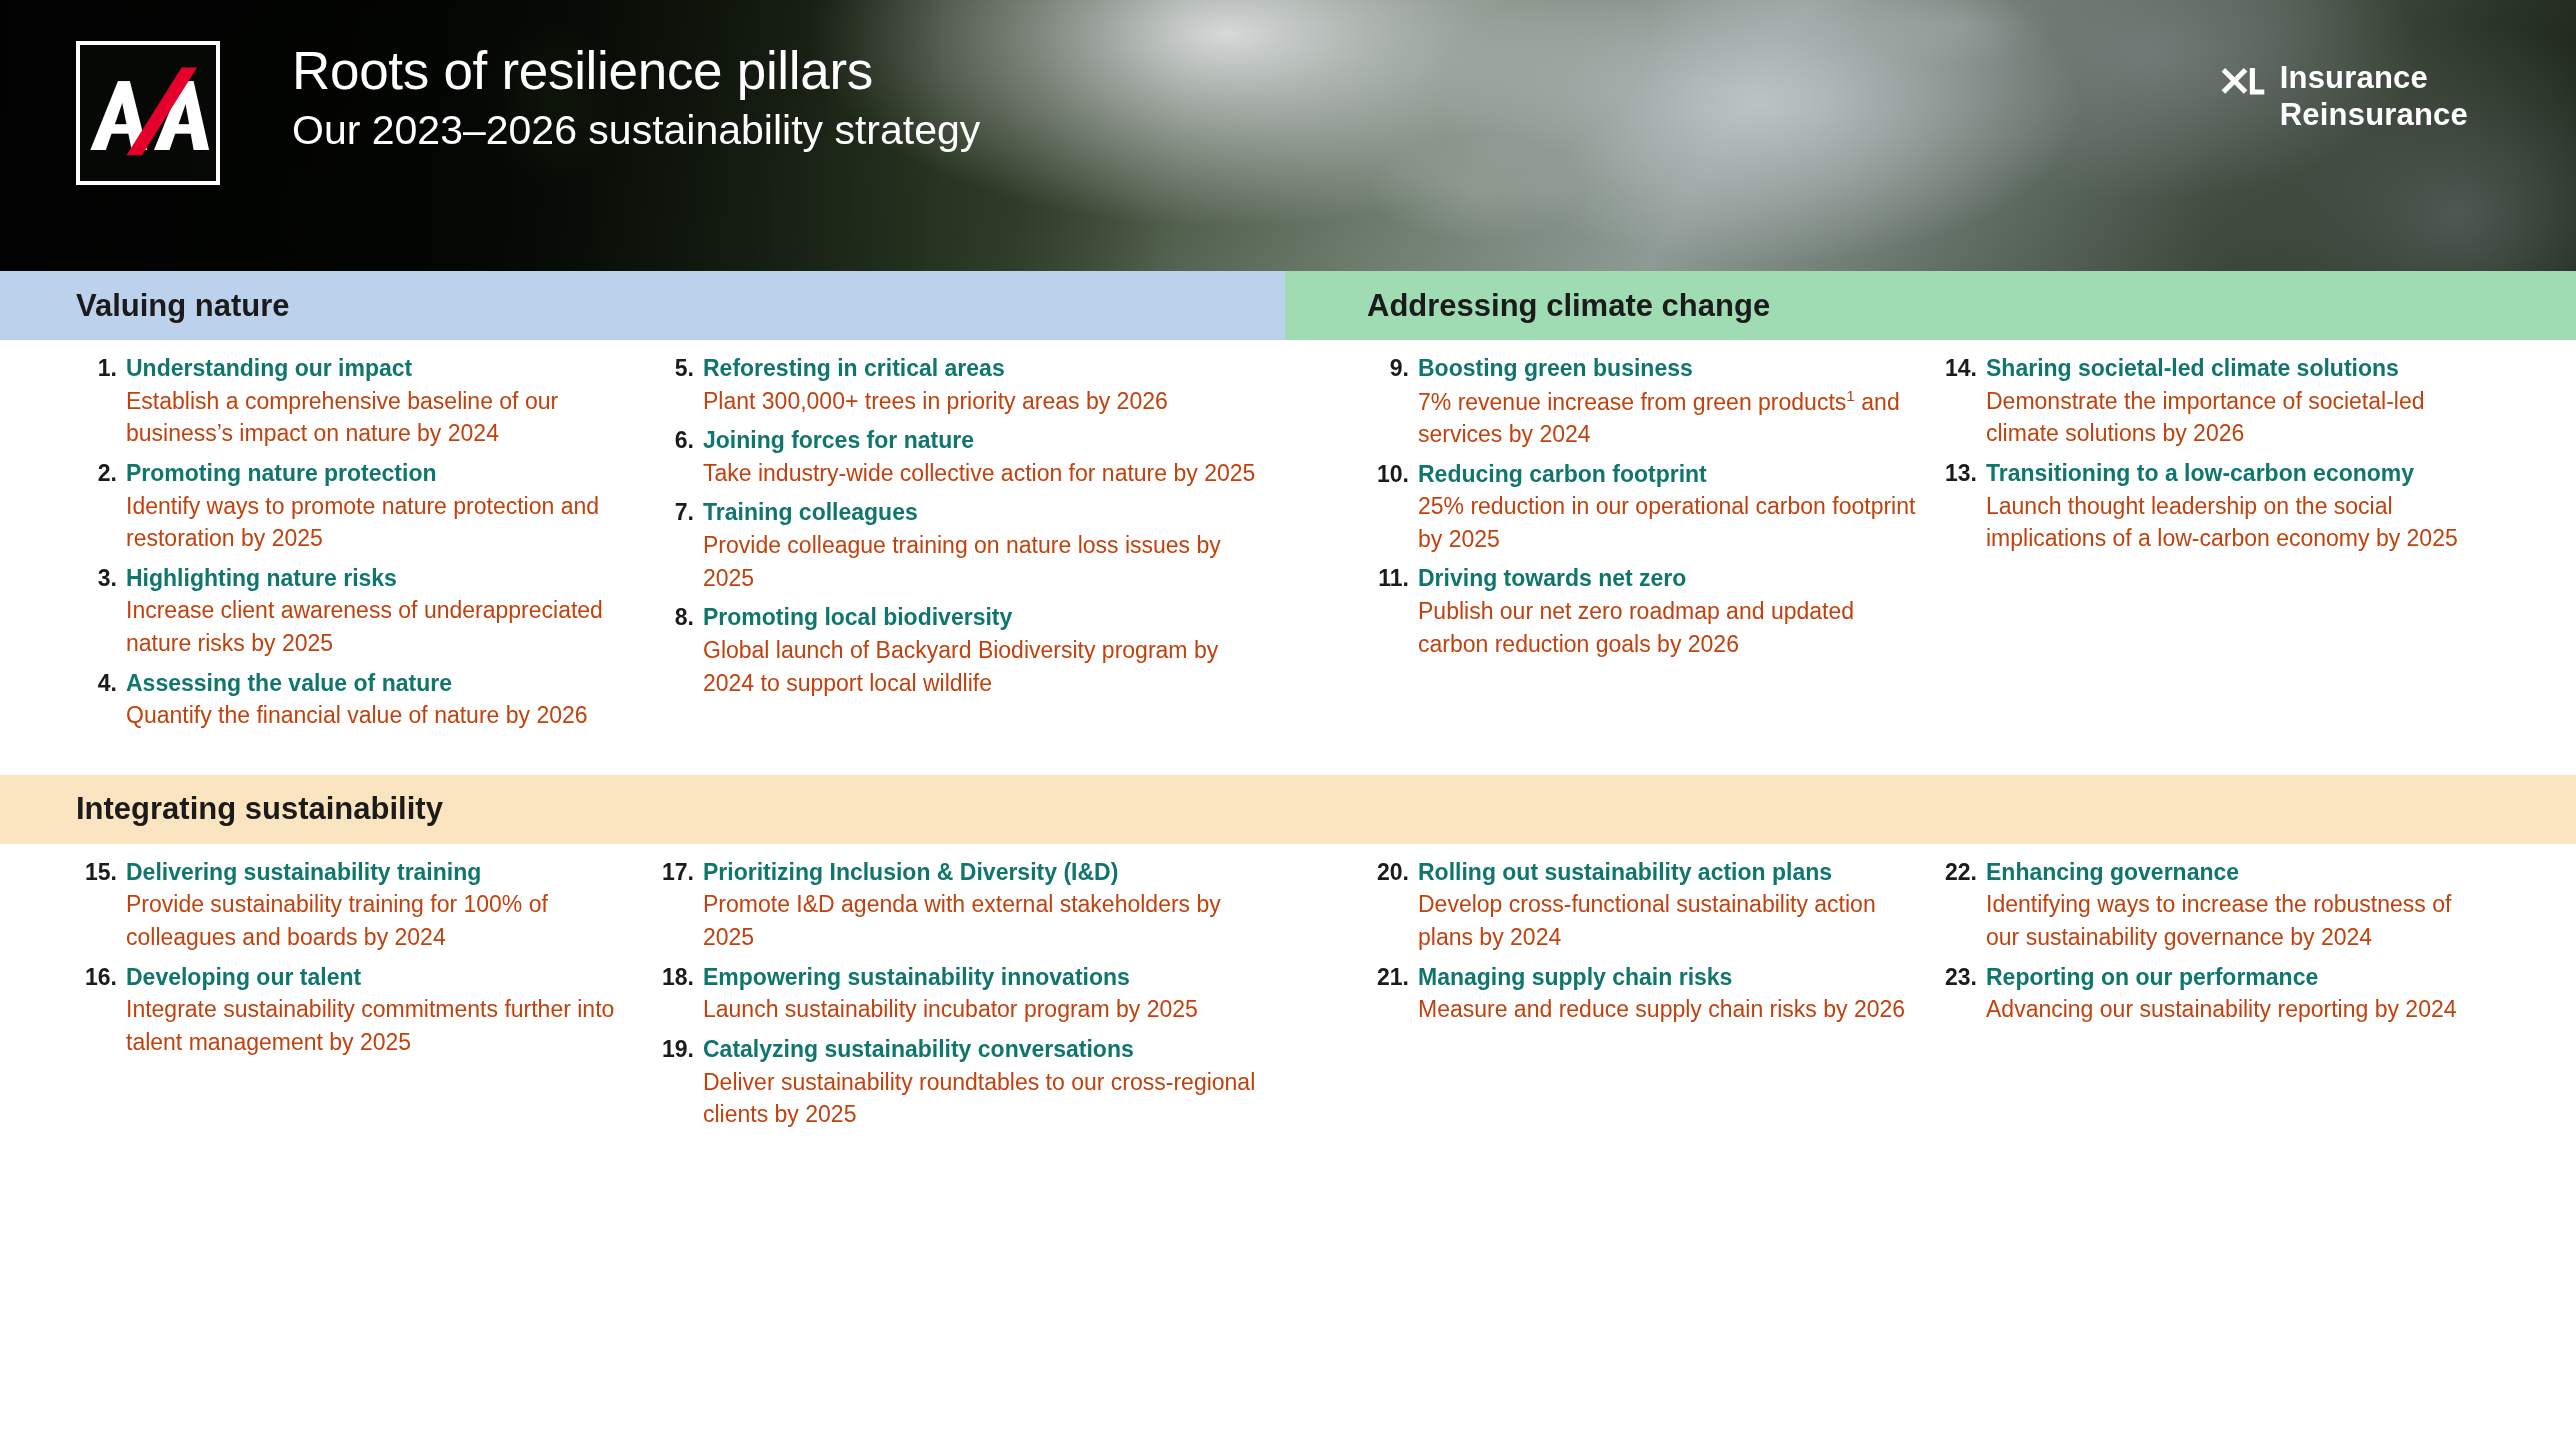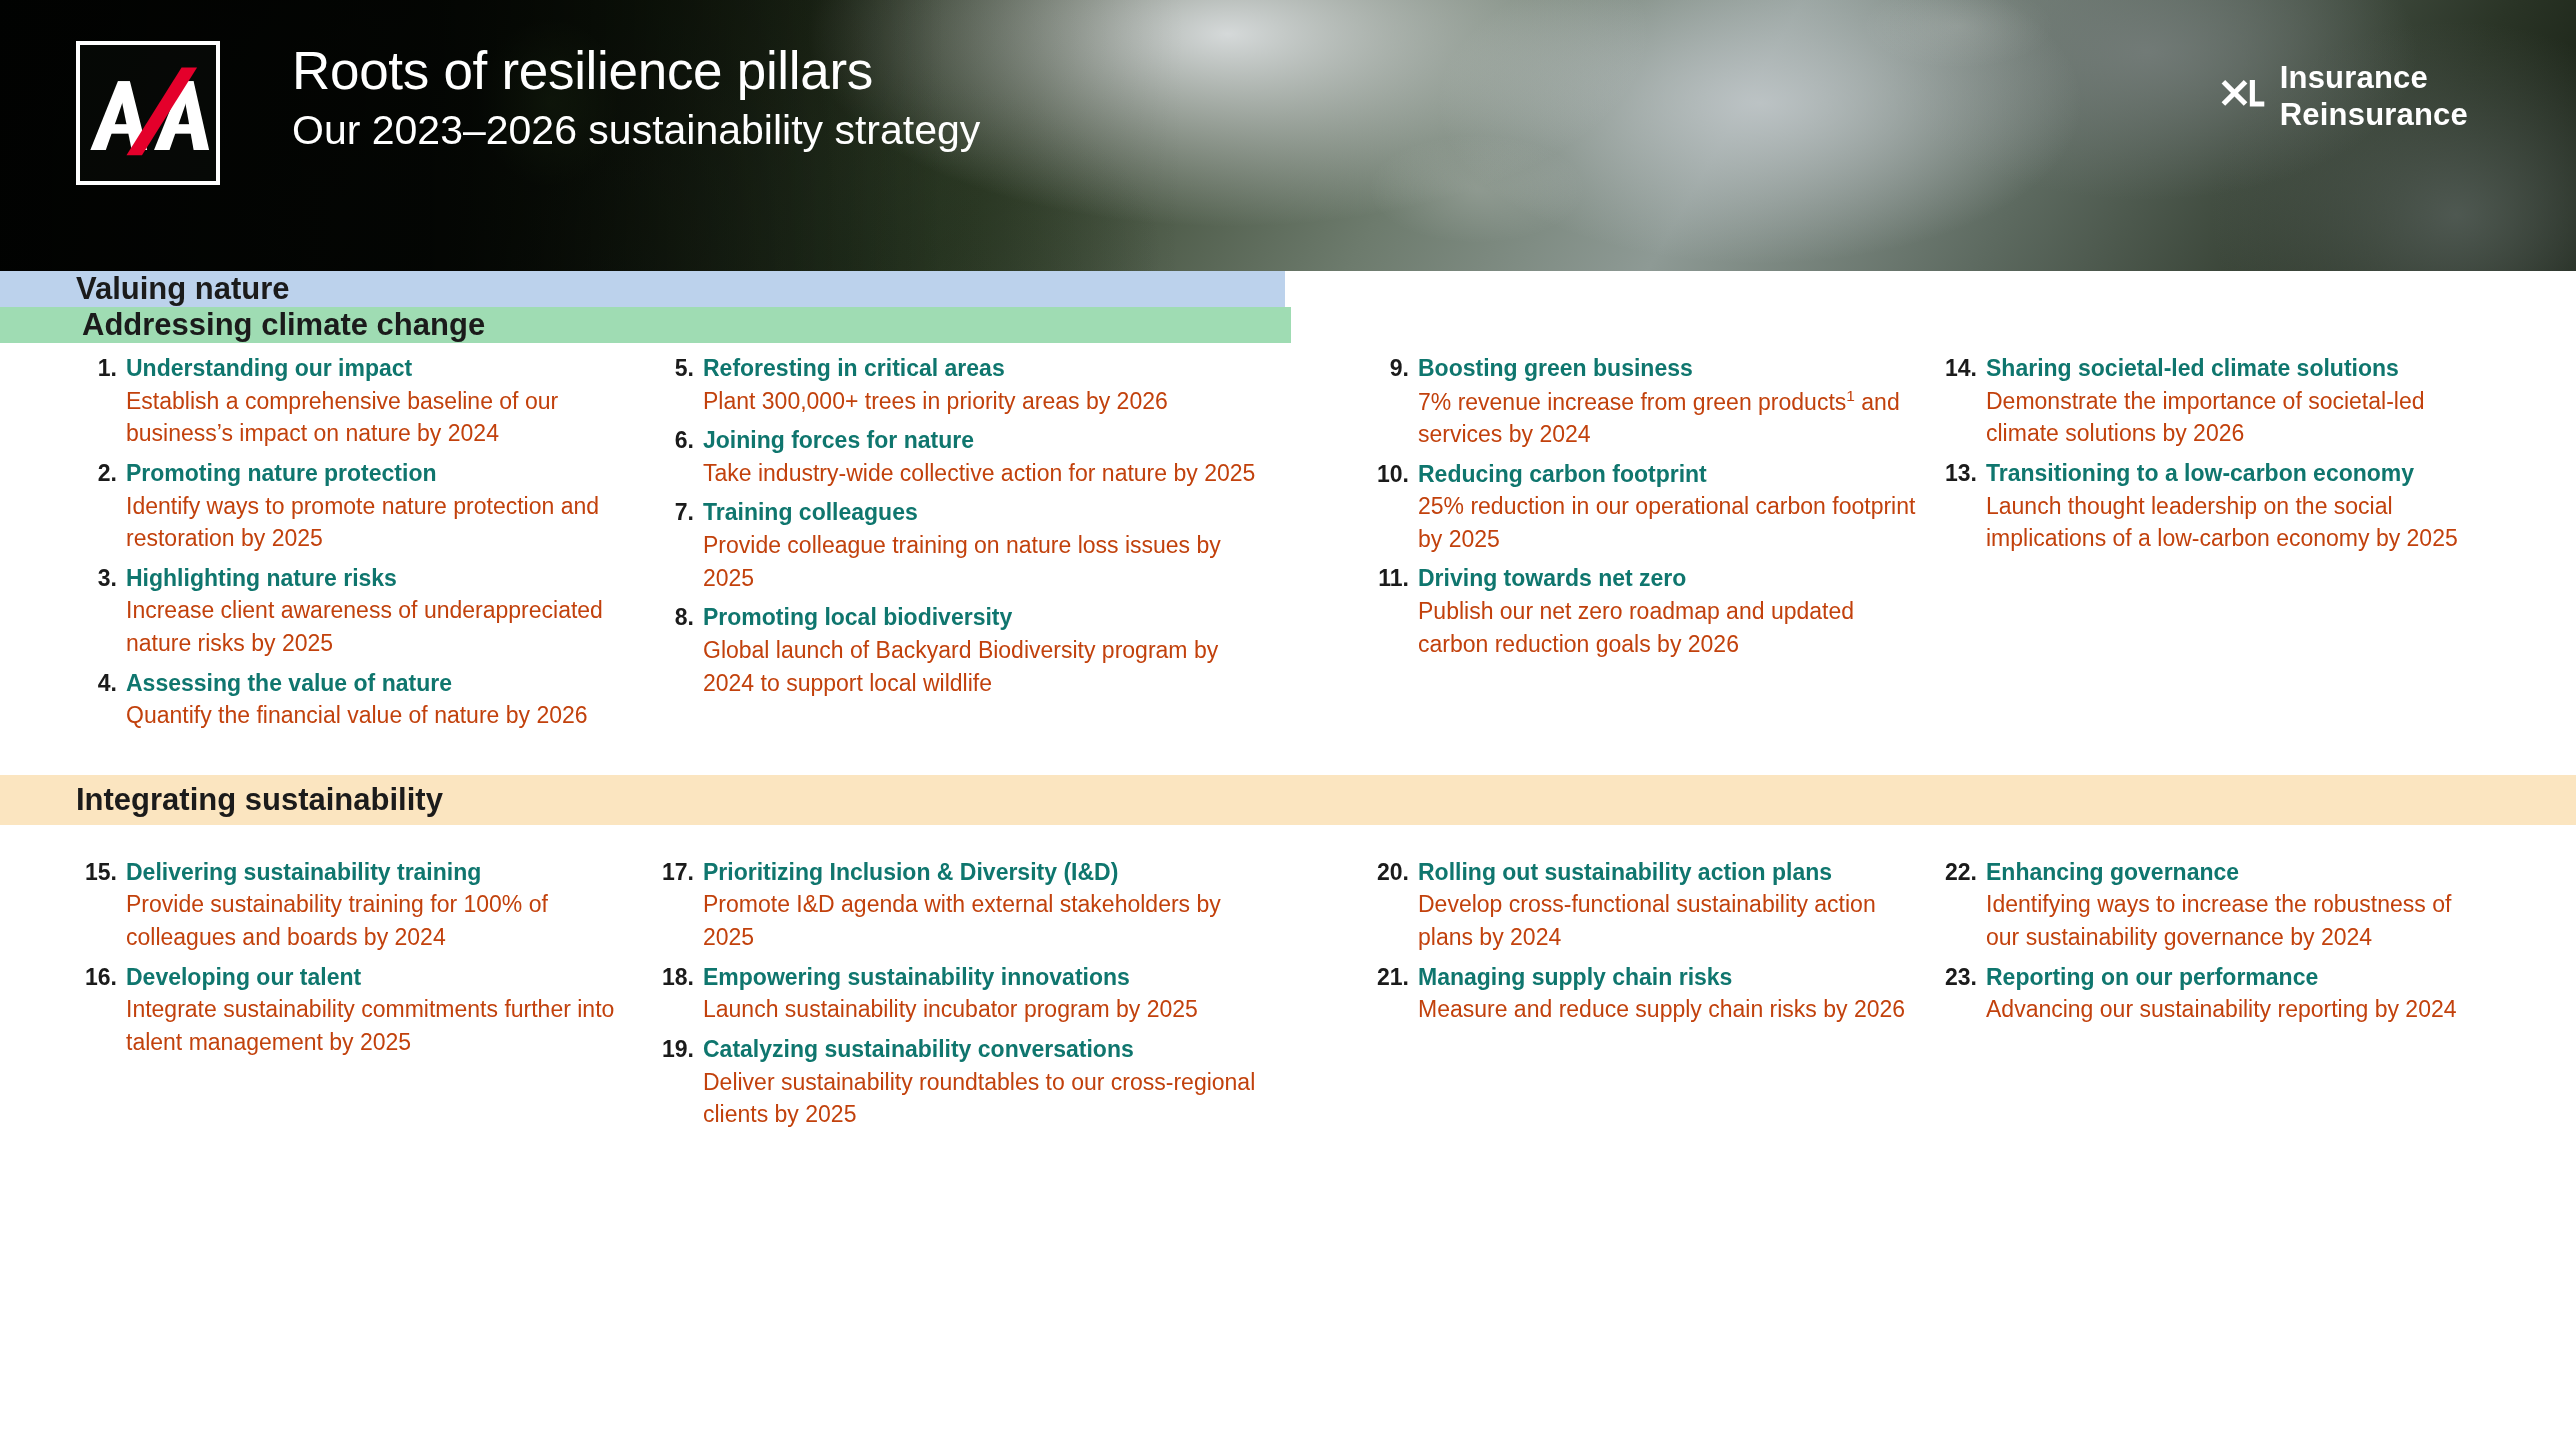--- a/index.html
+++ b/index.html
@@ -80,39 +80,39 @@
     line-height: 1.2;
     font-weight: 400;
     margin-top: 5.2px;
     white-space: nowrap;
   }
 
   .brand-right {
     position: absolute;
     right: 108px; top: 60px;
     display: flex;
-    align-items: center;
+    align-items: flex-start;
     gap: 13.7px;
     color: #ffffff;
   }
   .brand-mark {
     position: relative;
     width: 46px; height: 46px;
     margin-top: 3.4px;
   }
   .brand-mark svg { display: block; }
   .brand-text {
     font-size: 31px;
     font-weight: 700;
     line-height: 1.18;
     letter-spacing: 0.2px;
   }
 
   
-  .band-row { position: relative; width: 2576px; height: 50px; display: flex; flex-direction: column; }
+  .band-row { position: relative; width: 2576px; height: 50px; display: flex; }
   .band {
     height: 69px;
     display: flex;
     align-items: center;
     padding-left: 76px;
   }
   .band-title {
     font-size: 31px;
     font-weight: 700;
     color: #1b1b1b;

